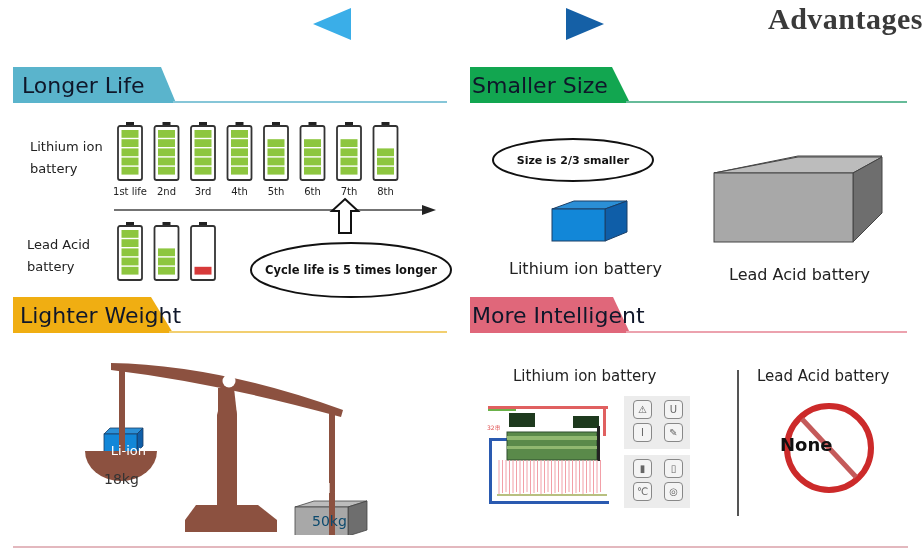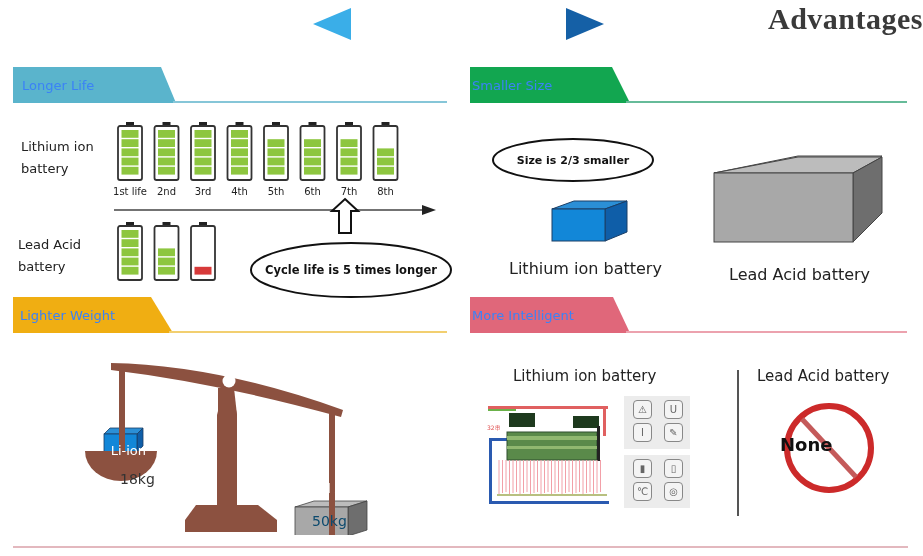--- a/index.html
+++ b/index.html
@@ -4,23 +4,23 @@
 <style>
   html, body { margin:0; padding:0; background:#ffffff; }
   body { width:923px; height:556px; position:relative; overflow:hidden; font-family:"DejaVu Sans", sans-serif; color:#222; }
   .abs { position:absolute; }
   
   .title { left:0; top:2px; width:923px; text-align:right; font-family:"Liberation Serif", serif; font-weight:bold; font-size:30px; color:#3a3a3a; letter-spacing:0.5px; }
   .tri-left { left:313px; top:8px; width:0; height:0; border-top:16px solid transparent; border-bottom:16px solid transparent; border-right:38px solid #3aaee8; }
   .tri-right { left:566px; top:8px; width:0; height:0; border-top:16px solid transparent; border-bottom:16px solid transparent; border-left:38px solid #1560a6; }
   
   .sec-head { height:36px; }
-  .sec-tab { position:absolute; left:0; top:0; height:46px; color:#3b82f6; font-size:13px; line-height:38px; padding-left:9px; box-sizing:border-box; }
+  .sec-tab { position:absolute; left:0; top:0; height:46px; color:#0f172a; font-size:22px; line-height:38px; padding-left:9px; box-sizing:border-box; }
   .sec-line { position:absolute; height:2px; }
-  .lbl { font-size:13px; color:#222; line-height:22px; }
+  .lbl { font-size:13px; color:#222; line-height:22px;margin-left:9px; }
   .yr { font-size:10px; color:#222; text-align:center; width:40px; }
   .cap { font-size:16px; color:#222; }
   svg text { font-family:"DejaVu Sans", sans-serif; }
 </style>
 </head>
 <body>
 
 <div class="abs tri-left"></div>
 <div class="abs title">Advantages</div>
 <div class="abs tri-right"></div>
@@ -219,21 +219,21 @@
 
   <polygon points="216,154 218,144 258,144 272,138 272,176" fill="none"></polygon>
   <polygon points="217,152 236,146 289,146 270,152" fill="#bcbcbc" stroke="#444" stroke-width="0.8"></polygon>
   <polygon points="270,152 289,146 289,175 270,181" fill="#6e6e6e" stroke="#444" stroke-width="0.8"></polygon>
   <rect x="217" y="152" width="53" height="32" fill="#a8a8a8" stroke="#444" stroke-width="0.8"></rect>
   <rect x="251" y="57" width="6" height="127" fill="#8c5140"></rect>
 
   <path d="M217,184 L289,184 A36,30 0 0 1 217,184 Z" fill="#8c5140"></path>
 </svg>
 <div class="abs" style="left:96px; top:443px; width:50px; text-align:right; font-size:13px; color:#fff;">Li-ion</div>
-<div class="abs" style="left:120px; top:471px; font-size:14px; color:#333;">18kg</div>
+<div class="abs" style="left:104px; top:471px; font-size:14px; color:#333;">18kg</div>
 <div class="abs" style="left:295px; top:481px; width:72px; text-align:center; font-size:13px; color:#fff;">Lead Acid</div>
 <div class="abs" style="left:312px; top:513px; font-size:14px; color:#0c4a6e;">50kg</div>
 
 <div class="abs sec-head" style="left:470px; top:297px; width:437px;">
   <svg class="abs" style="left:0;top:0;" width="170" height="36">
     <polygon points="0,0 143,0 160,36 0,36" fill="#e0677a"></polygon>
   </svg>
   <div class="sec-tab" style="padding-left:2px;">More Intelligent</div>
   <div class="sec-line" style="left:156px; top:34px; width:281px; background:#eca2ae;"></div>
 </div>

